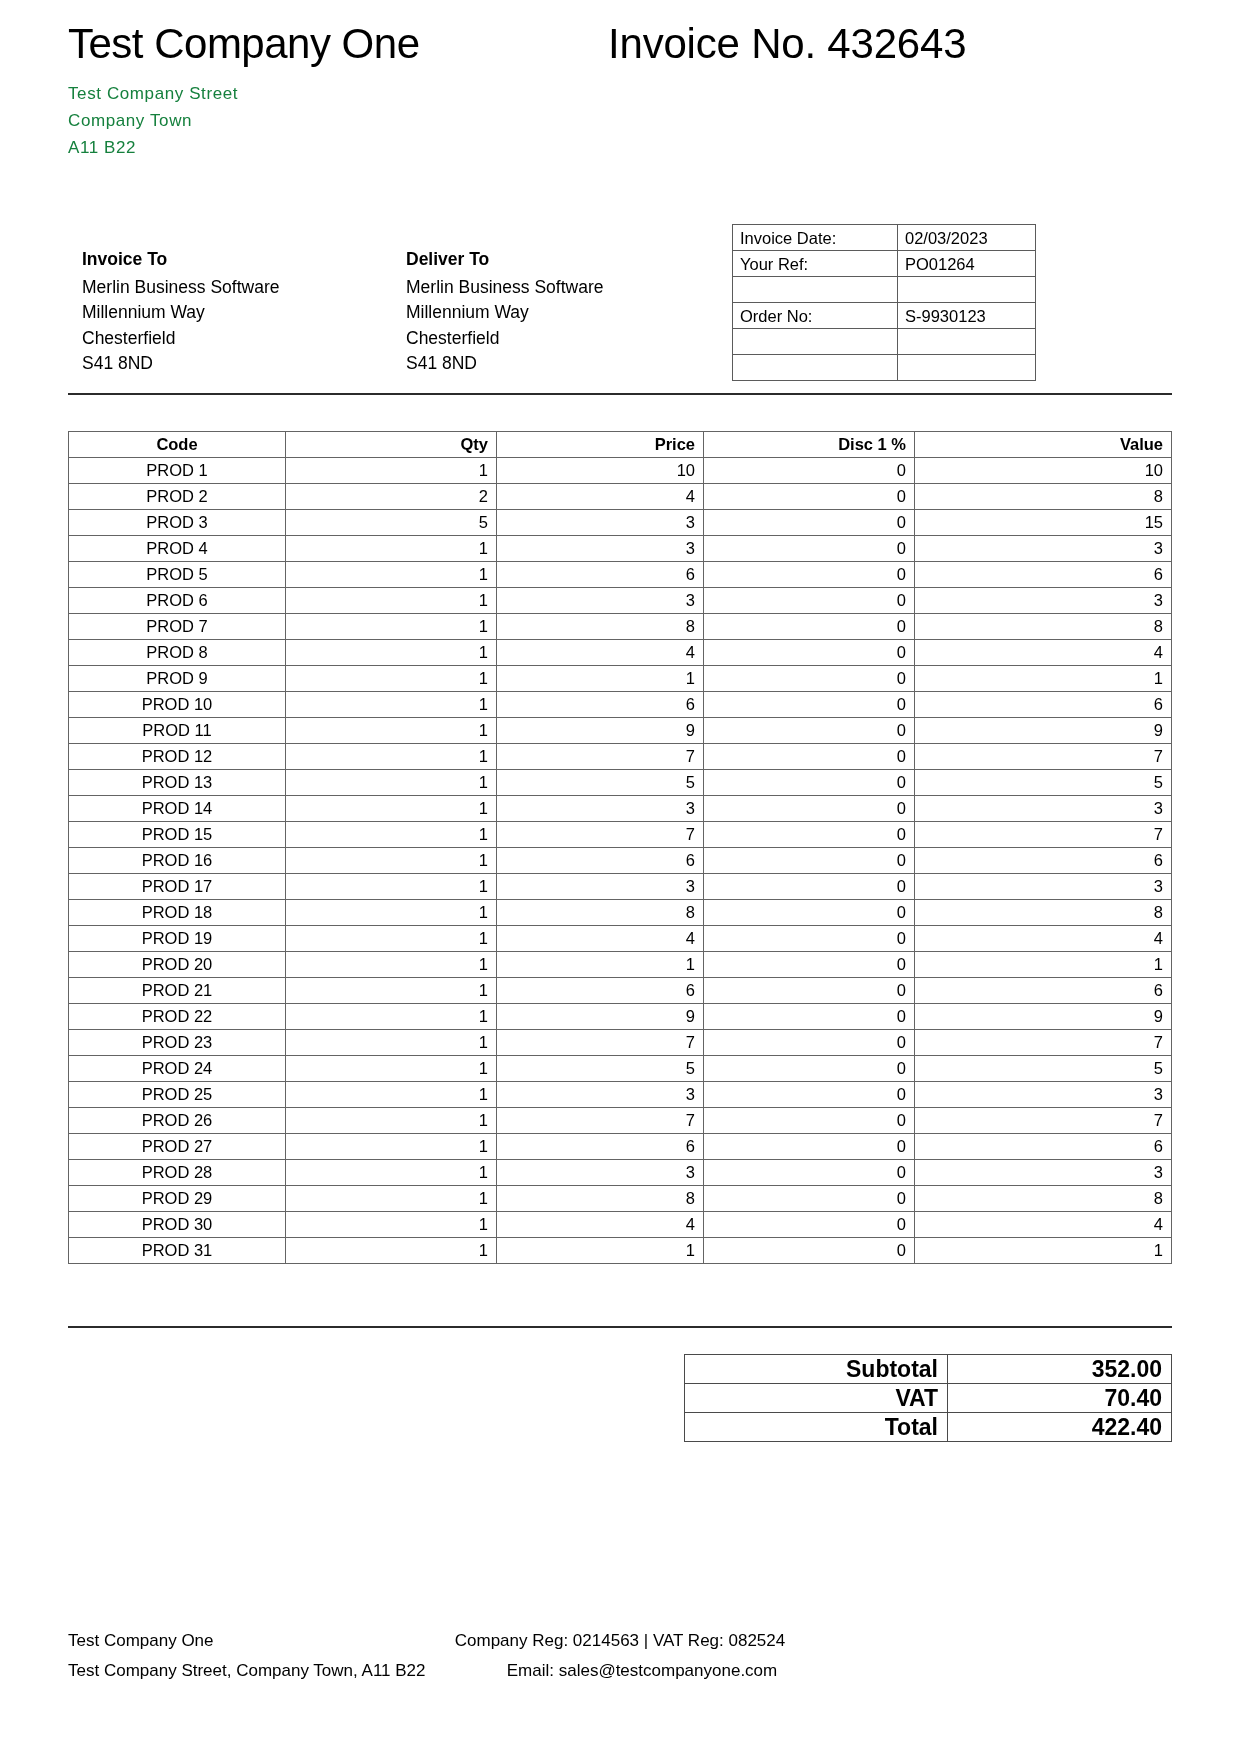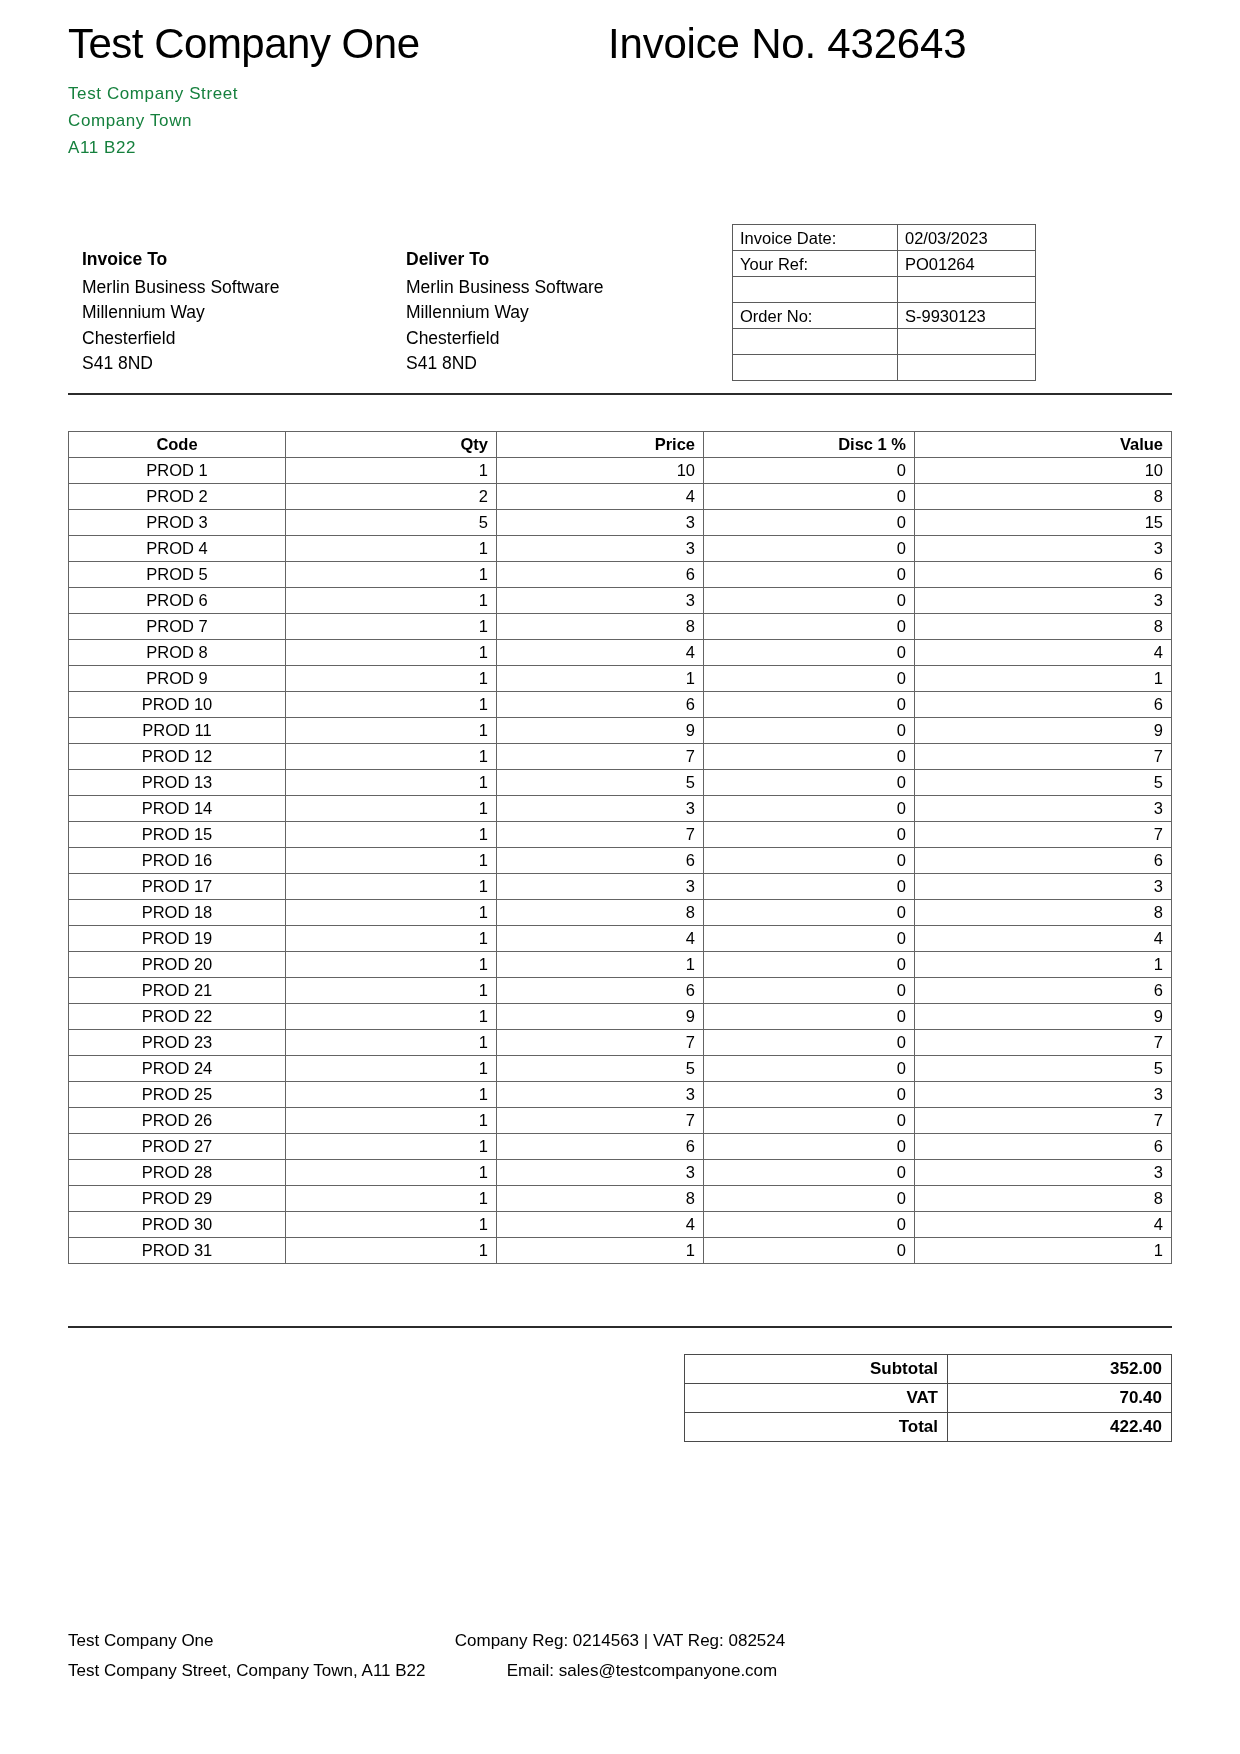--- a/index.html
+++ b/index.html
@@ -145,21 +145,21 @@
     display: flex;
     justify-content: flex-end;
   }
   table.totals {
     border-collapse: collapse;
     table-layout: fixed;
     width: 488px;
   }
   table.totals td {
     border: 1px solid #4a4a4a;
-    font-size: 17px;
+    font-size: 23px;
     font-weight: bold;
     line-height: 20px;
     height: 22px;
     padding: 3px 9px;
     vertical-align: middle;
     white-space: nowrap;
   }
   table.totals td.t-label { width: 244px; text-align: right; }
   table.totals td.t-value { text-align: right; }
 

